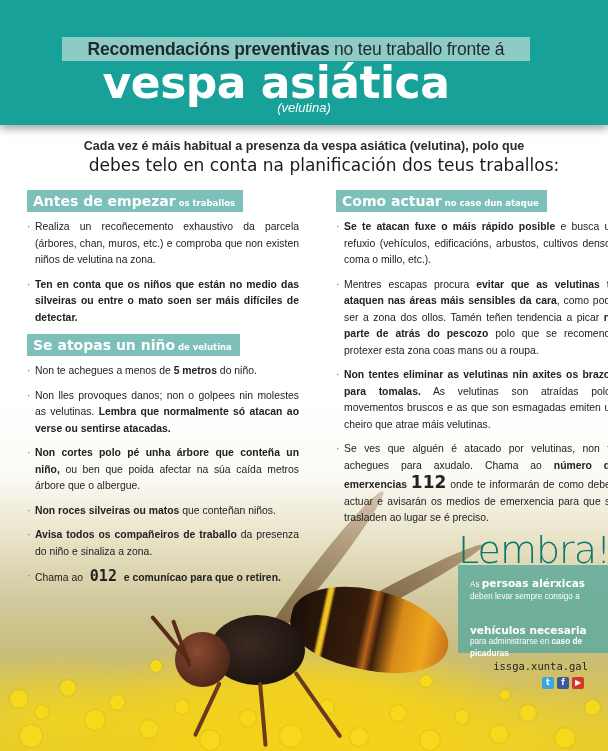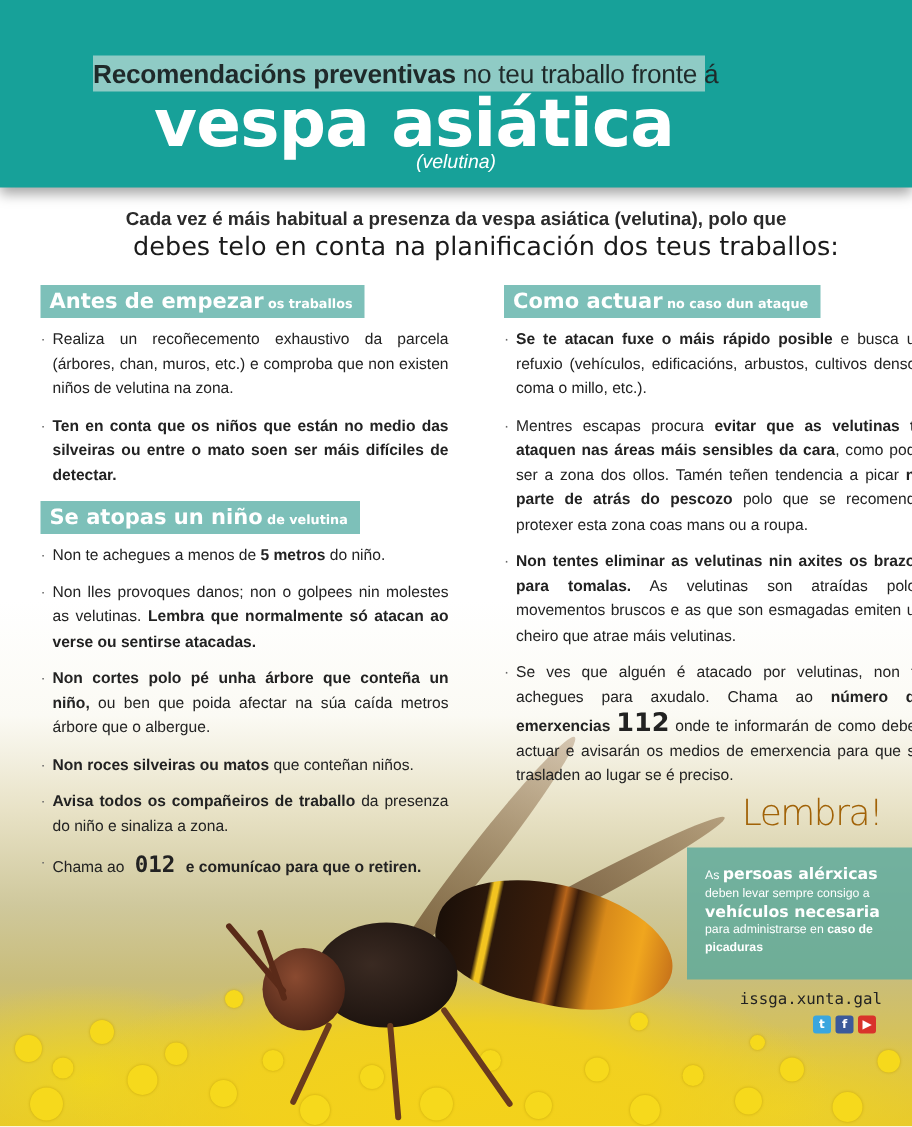--- a/index.html
+++ b/index.html
@@ -9,21 +9,21 @@
   .page { position: relative; width: 608px; height: 751px; overflow: hidden; background: #ffffff; }
 
   
   .header {
     position: absolute; left: 0; top: 0; width: 608px; height: 125px;
     background: #17a199;
     box-shadow: 0 4px 8px rgba(0,0,0,0.35);
     z-index: 3;
   }
   .header-sub {
-    position: absolute; left: 62px; top: 37px; width: 408px; height: 24px;
+    position: absolute; left: 62px; top: 37px; width: 468px; height: 24px;
     background: #8fcbc5;
     font-size: 17.5px; line-height: 24px; text-align: center; color: #1f2a2a;
     white-space: nowrap; letter-spacing: -0.2px;
   }
   .header-sub b { font-weight: bold; }
   .header-title {
     position: absolute; left: 0; top: 58px; width: 552px; text-align: center;
     font-family: "DejaVu Sans", sans-serif; font-weight: bold; font-size: 44px; line-height: 50px;
     color: #ffffff; letter-spacing: -0.5px;
   }
@@ -84,29 +84,29 @@
     padding-left: 8px; margin-bottom: 8px; text-align: justify;
   }
   .items li::before { content: "·"; position: absolute; left: 0; top: 0; color: #666; }
   .items li b { font-weight: bold; }
   .big-num { font-family: "DejaVu Sans Mono", monospace; font-weight: bold; font-size: 15px; padding: 0 4px; }
   .big-112 { font-family: "DejaVu Sans", sans-serif; font-weight: bold; font-size: 17px; }
 
   
   .lembra-title {
     position: absolute; left: 458px; top: 528px; width: 130px; text-align: right;
-    font-family: "DejaVu Sans", sans-serif; font-weight: 200; font-size: 24px; color: #a16207;
+    font-family: "DejaVu Sans", sans-serif; font-weight: 200; font-size: 38px; color: #0f766e;
     letter-spacing: -1px; z-index: 2; font-stretch: condensed;
   }
   .lembra-box {
     position: absolute; left: 458px; top: 565px; width: 150px; height: 88px;
     background: rgba(95,170,155,0.85); z-index: 2; padding: 12px 8px 0 12px; color: #ffffff;
   }
   .lembra-box p { font-size: 8.2px; line-height: 12px; }
-  .lembra-box .em { font-family: "DejaVu Sans", sans-serif; font-weight: bold; font-size: 10.5px; }
+  .lembra-box .em { font-family: "DejaVu Sans", sans-serif; font-weight: bold; font-size: 10.5px; margin-top: 21px; }
 
   .site {
     position: absolute; left: 470px; top: 660px; width: 118px; text-align: right;
     font-family: "DejaVu Sans Mono", monospace; font-size: 10.5px; color: #222; z-index: 2;
   }
   .social { position: absolute; left: 542px; top: 677px; display: flex; gap: 3px; z-index: 2; }
   .social span {
     width: 12px; height: 12px; border-radius: 2px; color: #fff; font-size: 8px; line-height: 12px;
     text-align: center; font-weight: bold; font-family: "DejaVu Sans", sans-serif;
   }

